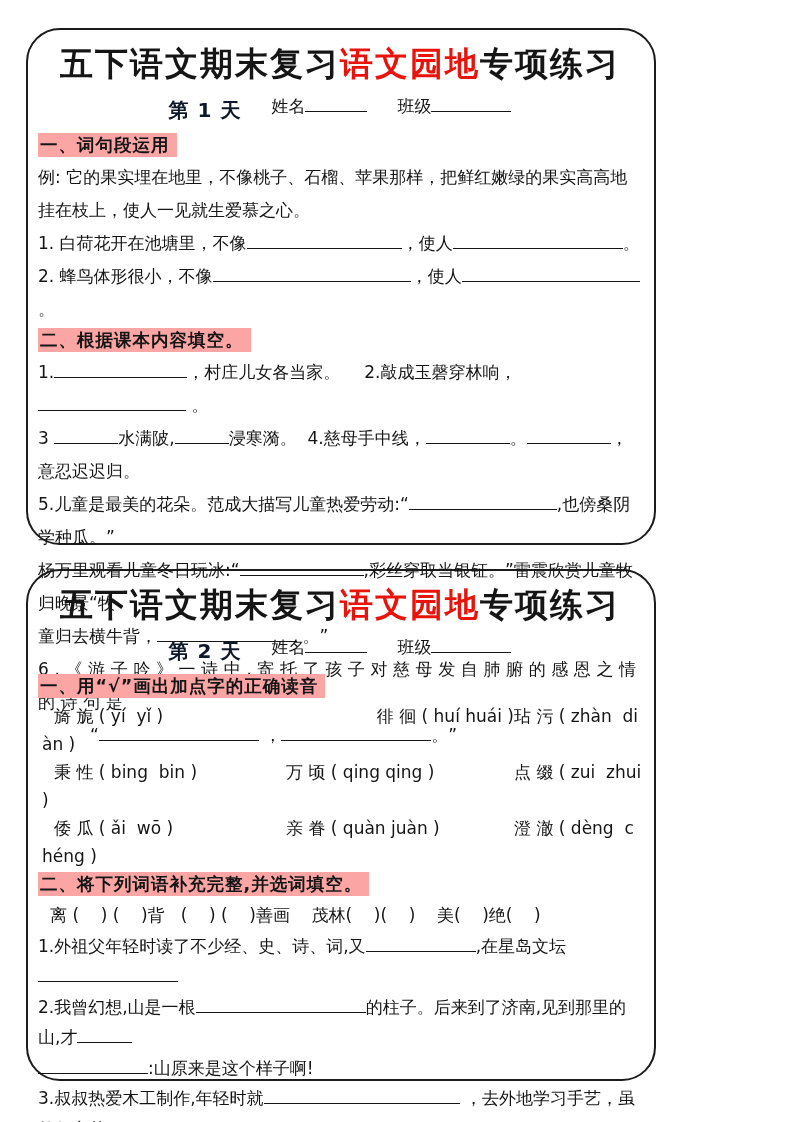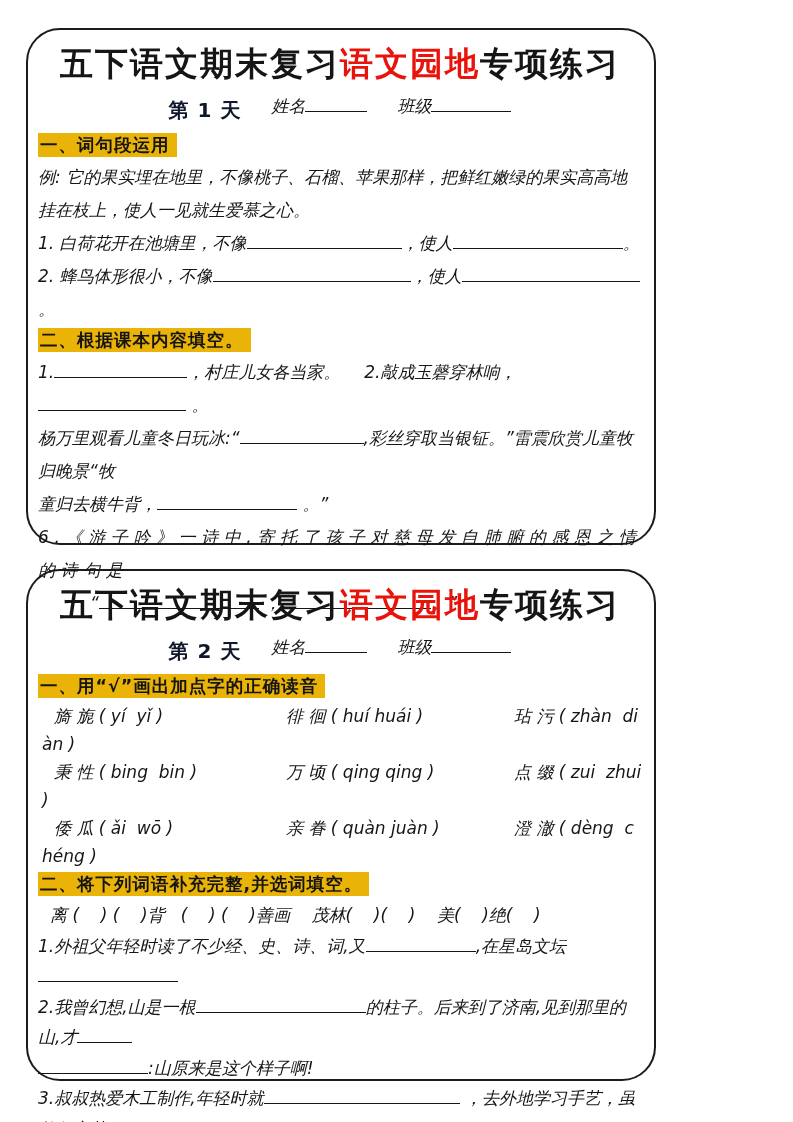--- a/index.html
+++ b/index.html
@@ -24,30 +24,30 @@
     white-space:nowrap;
   }
   .title .red{color:#e8140c;}
   .meta{
     display:flex;justify-content:center;align-items:flex-end;
     gap:30px;font-size:20px;margin:2px 0 10px 0;line-height:26px;
   }
   .day{color:#0f172a;font-weight:700;letter-spacing:1px;}
   .sec-h{margin:2px 0 3px 0;line-height:25px;}
   .hl{
-    background:#eab308;font-size:17.5px;font-weight:700;
+    background:#fca5a5;font-size:17.5px;font-weight:700;
     padding:2px 7px 2px 2px;letter-spacing:1px;
   }
   .line{
     font-size:17px;white-space:pre-wrap;word-break:break-all;
     line-height:33px;
   }
   .c2 .pinyin .line{line-height:28px;padding-left:4px;}
   .c2 .words .line{line-height:30.5px;}
-  .line .t{vertical-align:baseline;font-style:italic;}
+  .line .t{vertical-align:baseline;}
   .line .t[style*="width"]{display:inline-block;white-space:pre;}
   .spread{letter-spacing:0.33em;}
   .blank{
     display:inline-block;height:1.02em;
     border-bottom:1.6px solid #151515;
     vertical-align:baseline;
   }
   .spacer{display:inline-block;height:1px;}
 </style>
 </head>
@@ -71,41 +71,43 @@
       <div class="line"><span class="t">例: 它的果实埋在地里，不像桃子、石榴、苹果那样，把鲜红嫩绿的果实高高地挂在枝上，使人一见就生爱慕之心。</span></div>
       <div class="line"><span class="t">1. 白荷花开在池塘里，不像</span><span class="blank" style="width: 155px;"></span><span class="t">，使人</span><span class="blank" style="width: 170px;"></span><span class="t">。</span></div>
       <div class="line"><span class="t">2. 蜂鸟体形很小，不像</span><span class="blank" style="width: 198px;"></span><span class="t">，使人</span><span class="blank" style="width: 178px;"></span><span class="t">。</span></div>
     </div>
 
     <div class="section">
       <div class="sec-h">
         <span class="hl">二、根据课本内容填空。</span>
       </div>
       <div class="line"><span class="t">1.</span><span class="blank" style="width: 133px;"></span><span class="t">，村庄儿女各当家。</span><span class="spacer" style="width: 24px;"></span><span class="t">2.敲成玉磬穿林响，</span><span class="blank" style="width: 148px;"></span><span class="t"> 。</span></div>
+      <div class="line"><span class="t">3 </span><span class="blank" style="width: 64px;"></span><span class="t">水满陂,</span><span class="blank" style="width: 54px;"></span><span class="t">浸寒漪。  4.慈母手中线，</span><span class="blank" style="width: 84px;"></span><span class="t">。</span><span class="blank" style="width: 84px;"></span><span class="t">，意忍迟迟归。</span></div>
+      <div class="line"><span class="t">5.儿童是最美的花朵。范成大描写儿童热爱劳动:“</span><span class="blank" style="width: 148px;"></span><span class="t">,也傍桑阴学种瓜。”</span></div>
       <div class="line"><span class="t">杨万里观看儿童冬日玩冰:“</span><span class="blank" style="width: 124px;"></span><span class="t">,彩丝穿取当银钲。”雷震欣赏儿童牧归晚景“牧</span></div>
       <div class="line"><span class="t">童归去横牛背，</span><span class="blank" style="width: 140px;"></span><span class="t"> 。”</span></div>
       <div class="line"><span class="t spread">6.《游子吟》一诗中,寄托了孩子对慈母发自肺腑的感恩之情的诗句是</span></div>
       <div class="line"><span class="spacer" style="width: 52px;"></span><span class="t">“</span><span class="blank" style="width: 160px;"></span><span class="t"> ，</span><span class="blank" style="width: 150px;"></span><span class="t">。”</span></div>
     </div>
   </div>
 
   <div class="card c2">
     <h1 class="title">
       <span>五下语文期末复习</span><span class="red">语文园地</span><span>专项练习</span>
     </h1>
     <div class="meta">
       <span class="day">第 2 天</span>
       <span class="line"><span class="t">姓名</span><span class="blank" style="width: 62px;"></span><span class="spacer" style="width: 30px;"></span><span class="t">班级</span><span class="blank" style="width: 80px;"></span></span>
     </div>
 
     <div class="section pinyin">
       <div class="sec-h">
         <span class="hl">一、用“√”画出加点字的正确读音</span>
       </div>
-      <div class="line"><span class="spacer" style="width: 12px;"></span><span class="t" style="width: 232px;">旖 旎 ( yí  yǐ )</span><span class="t" style="width: 228px;">徘 徊 ( huí huái )</span><span class="t">玷 污 ( zhàn  diàn )</span></div>
+      <div class="line"><span class="spacer" style="width: 12px;"></span><span class="t" style="width: 232px;">旖 旎 ( yí  yǐ )</span><span class="t" style="width: 228px; text-align: right;">徘 徊 ( huí huái )</span><span class="t">玷 污 ( zhàn  diàn )</span></div>
       <div class="line"><span class="spacer" style="width: 12px;"></span><span class="t" style="width: 232px;">秉 性 ( bing  bin )</span><span class="t" style="width: 228px;">万 顷 ( qing qing )</span><span class="t">点 缀 ( zui  zhui )</span></div>
       <div class="line"><span class="spacer" style="width: 12px;"></span><span class="t" style="width: 232px;">倭 瓜 ( ǎi  wō )</span><span class="t" style="width: 228px;">亲 眷 ( quàn juàn )</span><span class="t">澄 澈 ( dèng  chéng )</span></div>
     </div>
 
     <div class="section words">
       <div class="sec-h">
         <span class="hl">二、将下列词语补充完整,并选词填空。</span>
       </div>
       <div class="line"><span class="spacer" style="width: 12px;"></span><span class="t">离 (    ) (    )背   (    ) (    )善画    茂林(    )(    )    美(    )绝(    )</span></div>
       <div class="line"><span class="t">1.外祖父年轻时读了不少经、史、诗、词,又</span><span class="blank" style="width: 110px;"></span><span class="t">,在星岛文坛</span><span class="blank" style="width: 140px;"></span></div>

